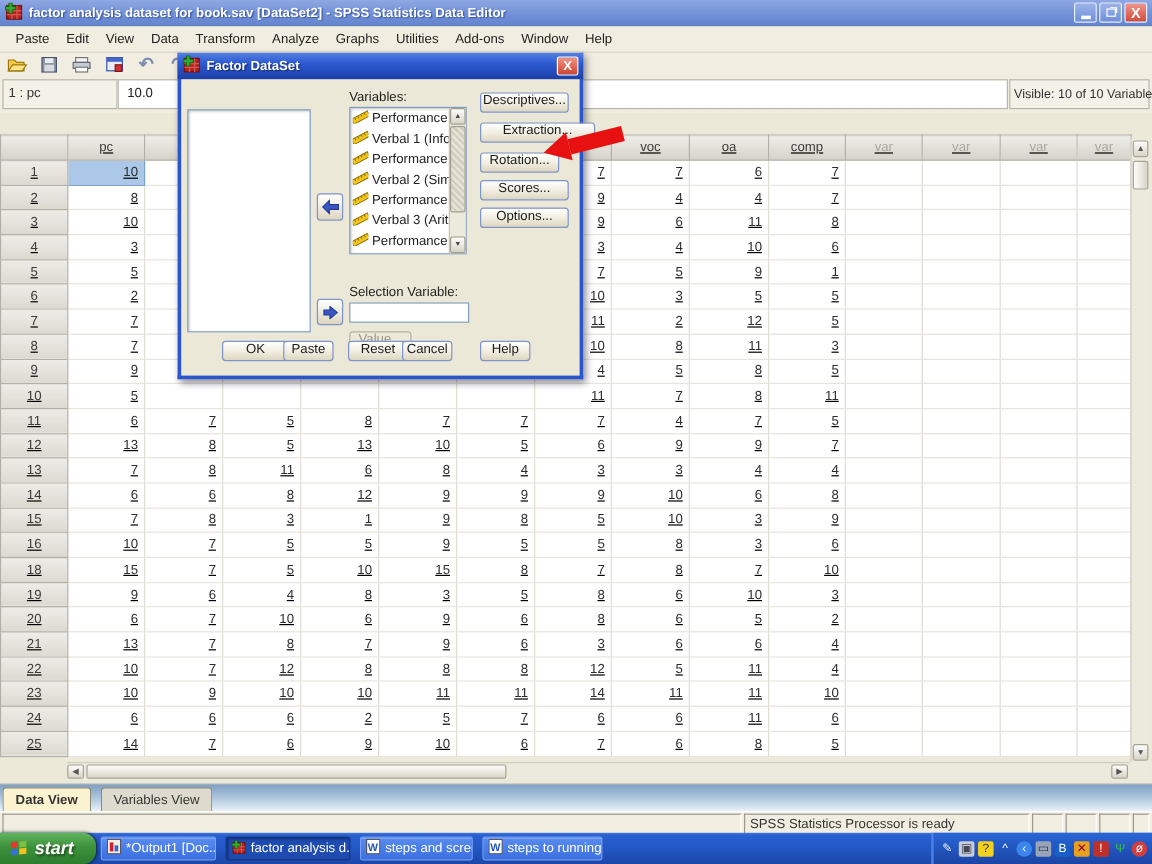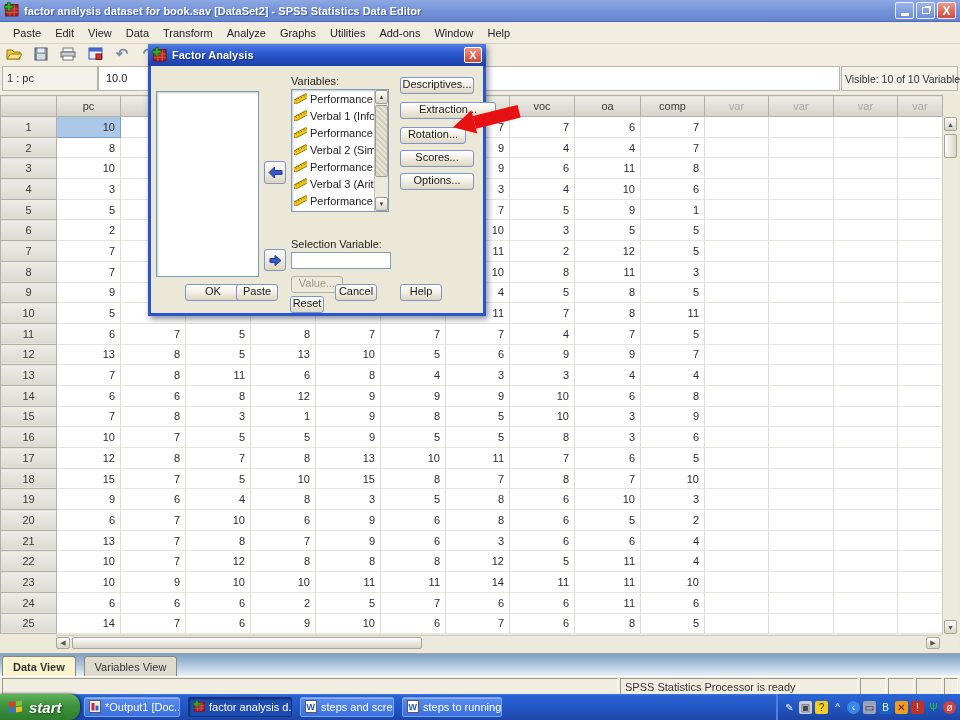--- a/index.html
+++ b/index.html
@@ -25,21 +25,21 @@
   .tbico { display:inline-flex; align-items:center; justify-content:center; width:18px; height:16px; }
   .arrglyph { font-size:15px; color:#7d8bb0; font-weight:bold; line-height:12px; }
 
   
   .refbar { left:0; top:63px; width:960px; height:31px; background:#f1eee1; }
   .refcell { left:2px; top:3px; width:96px; height:25px; background:#f4f2e8; border:1px solid #b8b5a8; padding:5px 4px; color:#333; }
   .refval  { left:98px; top:3px; width:742px; height:25px; background:#fff; border:1px solid #b8b5a8; padding:5px 7px; color:#222; }
   .refvis  { left:841px; top:3px; width:117px; height:25px; background:#f4f2e8; border:1px solid #b8b5a8; padding:6px 3px; color:#333; font-size:10.5px; white-space:nowrap; }
 
   
-  .gridwrap { left:0; top:95px; width:942px; }
+  .gridwrap { left:0; top:112px; width:942px;text-decoration:underline; }
   table.grid { border-collapse:collapse; table-layout:fixed; width:939px; background:#fff; }
   table.grid th, table.grid td { font-weight:normal; font-size:11px; overflow:hidden; white-space:nowrap; }
   table.grid thead th { height:21px; background:linear-gradient(180deg,#eeede8,#d5d2c9); border:1px solid #b3b0a7; color:#3a3a3a; text-align:center; }
   table.grid thead th.varhdr { color:#aca89e; }
   table.grid td.rowhdr { background:linear-gradient(180deg,#edece7,#dcd9d0); border:1px solid #b3b0a7; text-align:center; color:#3a3a3a; }
   table.grid td.cell { border-right:1px solid #e0ddd4; border-bottom:1px solid #e7e4db; text-align:right; padding-right:5px; color:#2c2c2c; }
   table.grid tbody tr { height:20.7px; }
   table.grid td.sel { background:#abc8e8; border:1px solid #7ba2cc; }
 
   
@@ -472,37 +472,20 @@
           <td class="cell">10</td>
           <td class="cell">7</td>
           <td class="cell">5</td>
           <td class="cell">5</td>
           <td class="cell">9</td>
           <td class="cell">5</td>
           <td class="cell">5</td>
           <td class="cell">8</td>
           <td class="cell">3</td>
           <td class="cell">6</td>
-          <td class="cell"></td>
-          <td class="cell"></td>
-          <td class="cell"></td>
-          <td class="cell"></td>
-        </tr>
-        <tr>
-          <td class="rowhdr">17</td>
-          <td class="cell">12</td>
-          <td class="cell">8</td>
-          <td class="cell">7</td>
-          <td class="cell">8</td>
-          <td class="cell">13</td>
-          <td class="cell">10</td>
-          <td class="cell">11</td>
-          <td class="cell">7</td>
-          <td class="cell">6</td>
-          <td class="cell">5</td>
           <td class="cell"></td>
           <td class="cell"></td>
           <td class="cell"></td>
           <td class="cell"></td>
         </tr>
         <tr>
           <td class="rowhdr">18</td>
           <td class="cell">15</td>
           <td class="cell">7</td>
           <td class="cell">5</td>
@@ -728,21 +711,21 @@
   </div>
 </div>
 
 <div class="abs dialog">
   <div class="dlgtitle">
     <span id="dlgico"><svg width="15" height="15" viewBox="0 0 14 14">
           <rect x="1.5" y="2.5" width="11.5" height="10.5" fill="#b5231f" stroke="#6e120f"></rect>
           <path d="M1.5 6.5 h11.5 M1.5 9.5 h11.5 M5.5 2.5 v10.5 M9.5 2.5 v10.5" stroke="#d9574f"></path>
           <path d="M3.2 0.5 h2.6 v2.7 h2.7 v2.6 h-2.7 v2.7 h-2.6 v-2.7 h-2.7 v-2.6 h2.7 z" fill="#2fae2f" stroke="#0a5c0a" stroke-width="0.6"></path>
         </svg></span>
-    <span class="dtext">Factor Analysis</span>
+    <span class="dtext">Factor DataSet</span>
     <span class="dclose">X</span>
   </div>
   <div class="dbody">
     <div class="listbox" style="left:8px;top:25px;width:103px;height:186px;"></div>
 
     <div class="arrbtn" style="left:116px;top:95px;">
       <svg width="15" height="13">
           <path d="M14 4.5 L6.5 4.5 L6.5 1 L1 6.5 L6.5 12 L6.5 8.5 L14 8.5 Z" fill="#3b57c4" stroke="#223a9a"></path>
         </svg>
     </div>
@@ -834,21 +817,21 @@
     <div id="sidebtns">
         <div class="xpbtn" style="left: 252px; top: 11px; width: 74px;">Descriptives...</div>
         <div class="xpbtn" style="left: 252px; top: 36px; width: 96px;">Extraction...</div>
         <div class="xpbtn" style="left: 252px; top: 61px; width: 66px;">Rotation...</div>
         <div class="xpbtn" style="left: 252px; top: 84px; width: 74px;">Scores...</div>
         <div class="xpbtn" style="left: 252px; top: 107px; width: 74px;">Options...</div>
       </div>
     <div id="bottombtns">
         <div class="xpbtn" style="left: 37px; top: 218px; width: 56px;">OK</div>
         <div class="xpbtn" style="left: 88px; top: 218px; width: 42px;">Paste</div>
-        <div class="xpbtn" style="left: 142px; top: 230px; width: 34px;">Reset</div>
+        <div class="xpbtn" style="left: 142px; top: 218px; width: 50px;">Reset</div>
         <div class="xpbtn" style="left: 187px; top: 218px; width: 42px;">Cancel</div>
         <div class="xpbtn" style="left: 252px; top: 218px; width: 42px;">Help</div>
       </div>
   </div>
 </div>
 
 <div class="abs redarrow">
   <span class="head"></span>
     <span class="shaft"></span>
 </div>

